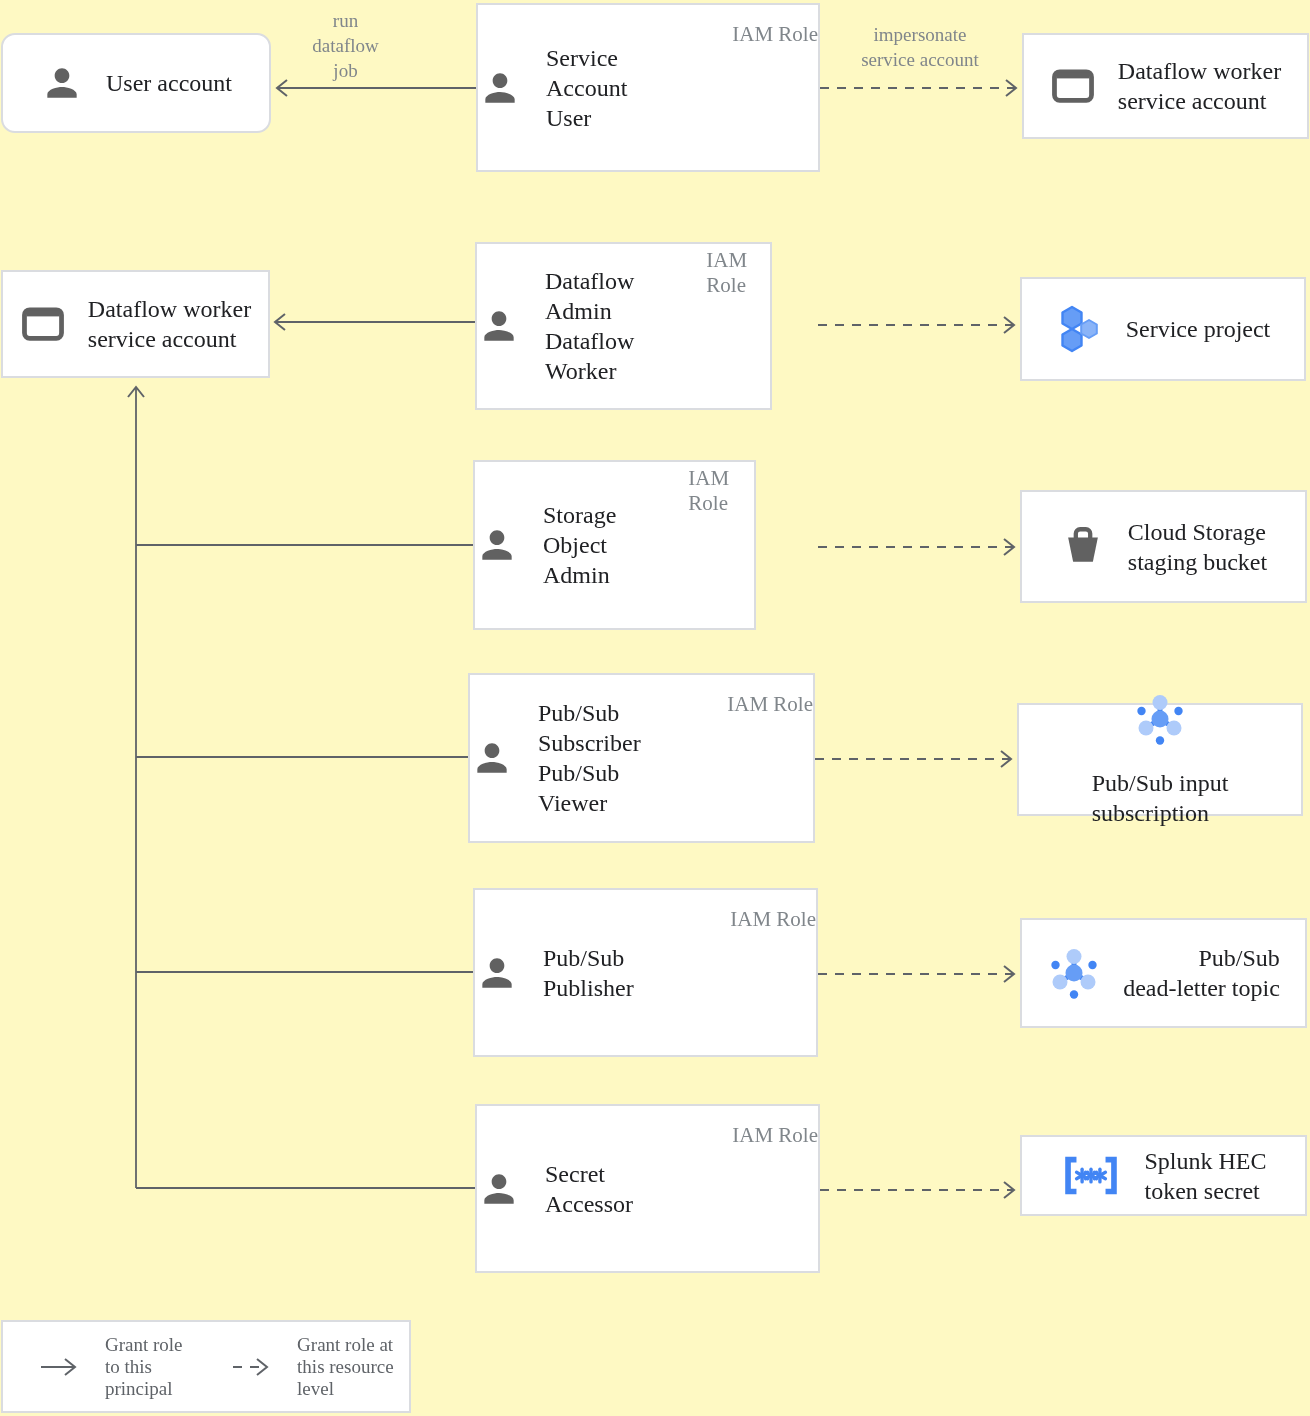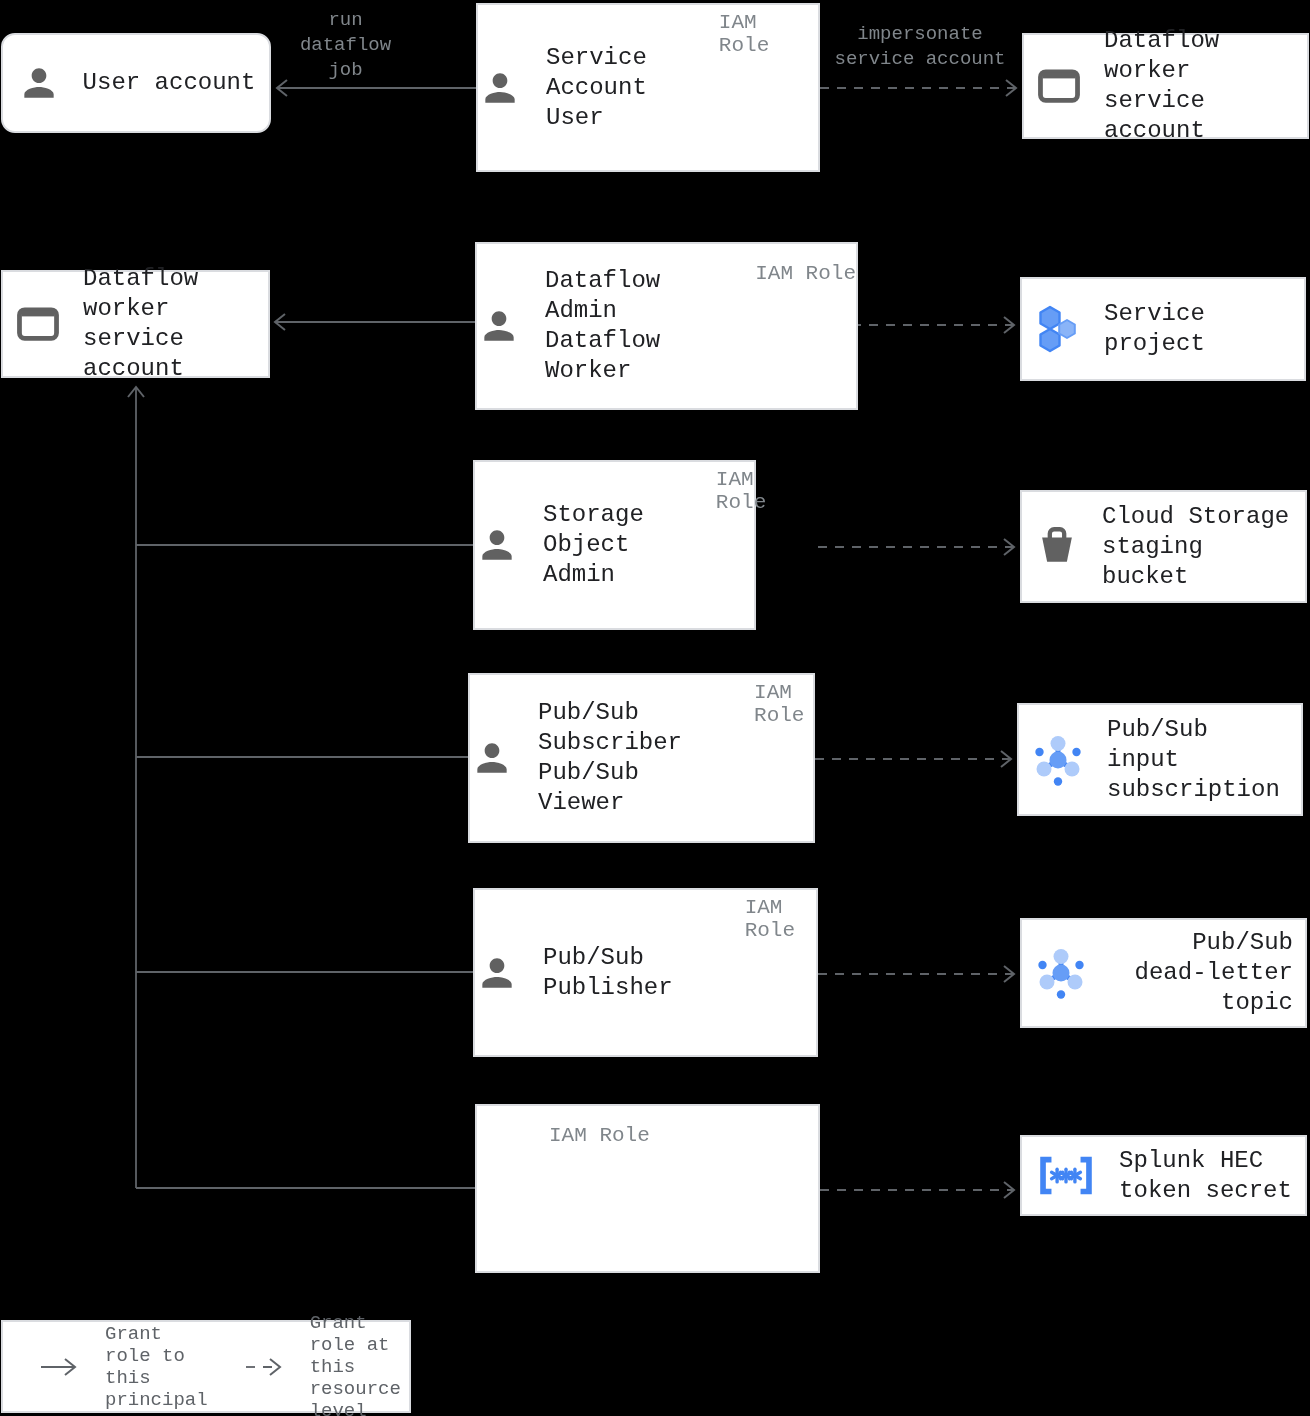--- a/index.html
+++ b/index.html
@@ -1,18 +1,18 @@
 <!DOCTYPE html>
 <html><head>
 <meta charset="utf-8">
 <style>
   html,body { margin:0; padding:0; background:#ffffff; }
   .canvas {
-    position:relative; width:1310px; height:1416px; background:#000000;
-    font-family:Liberation Mono, monospace; color:#202124; overflow:hidden;
+    position:relative; width:1310px; height:1416px; background:#fef9c3;
+    font-family:Liberation Serif, serif; color:#202124; overflow:hidden;
   }
   svg.connectors { position:absolute; left:0; top:0; z-index:0; }
   .box {
     position:absolute; background:#fff; border:2px solid #dadce0;
     box-sizing:border-box; z-index:1; display:flex;
   }
   .entity { align-items:center; justify-content:center; gap:22px; padding:0 12px; }
   .entity .title, .role-title { font-size:24px; line-height:30px; color:#202124; }
   .role-box { flex-direction:row; }
   .role-top { flex:1; display:flex; align-items:center; justify-content:center; gap:24px; }
@@ -171,21 +171,21 @@
   <div class="box entity" style="left:1px; top:270px; width:269px; height:108px;">
     <svg class="ic" width="46" height="38">
         <use href="#sym-sa"></use>
       </svg>
     <div class="title">
       <div>Dataflow worker</div>
       <div>service account</div>
     </div>
   </div>
 
-  <div class="box role-box" style="left:475px; top:242px; width:383px; height:168px;">
+  <div class="box role-box" style="left:475px; top:242px; width:297px; height:168px;">
     <div class="role-top">
       <svg class="ic" width="44" height="44">
           <use href="#sym-person"></use>
         </svg>
       <div class="role-title">
         <div>Dataflow Admin</div>
         <div>Dataflow Worker</div>
       </div>
     </div>
     <hr class="role-divider">
@@ -229,21 +229,21 @@
         </svg>
       <div class="role-title">
         <div>Pub/Sub Subscriber</div>
         <div>Pub/Sub Viewer</div>
       </div>
     </div>
     <hr class="role-divider">
     <div class="role-sub">IAM Role</div>
   </div>
 
-  <div class="box entity" style="left:1017px; top:703px; width:286px; height:113px;">
+  <div class="box entity" style="left:1017px; top:703px; width:286px; height:113px;flex-direction:column;">
     <svg class="ic" width="54" height="54">
         <use href="#sym-pubsub"></use>
       </svg>
     <div class="title">
       <div>Pub/Sub input</div>
       <div>subscription</div>
     </div>
   </div>
 
   <div class="box role-box" style="left:473px; top:888px; width:345px; height:169px;">
@@ -263,20 +263,28 @@
     <svg class="ic" width="54" height="54">
         <use href="#sym-pubsub"></use>
       </svg>
     <div class="title">
       <div>Pub/Sub</div>
       <div>dead-letter topic</div>
     </div>
   </div>
 
   <div class="box role-box" style="left:475px; top:1104px; width:345px; height:169px;">
+    <div class="role-top">
+      <svg class="ic" width="44" height="44">
+          <use href="#sym-person"></use>
+        </svg>
+      <div class="role-title">
+        <div>Secret Accessor</div>
+      </div>
+    </div>
     <hr class="role-divider">
     <div class="role-sub">IAM Role</div>
   </div>
 
   <div class="box entity" style="left:1020px; top:1135px; width:287px; height:81px;">
     <svg class="ic" width="62" height="45">
         <use href="#sym-secret"></use>
       </svg>
     <div class="title">
       <div>Splunk HEC</div>

